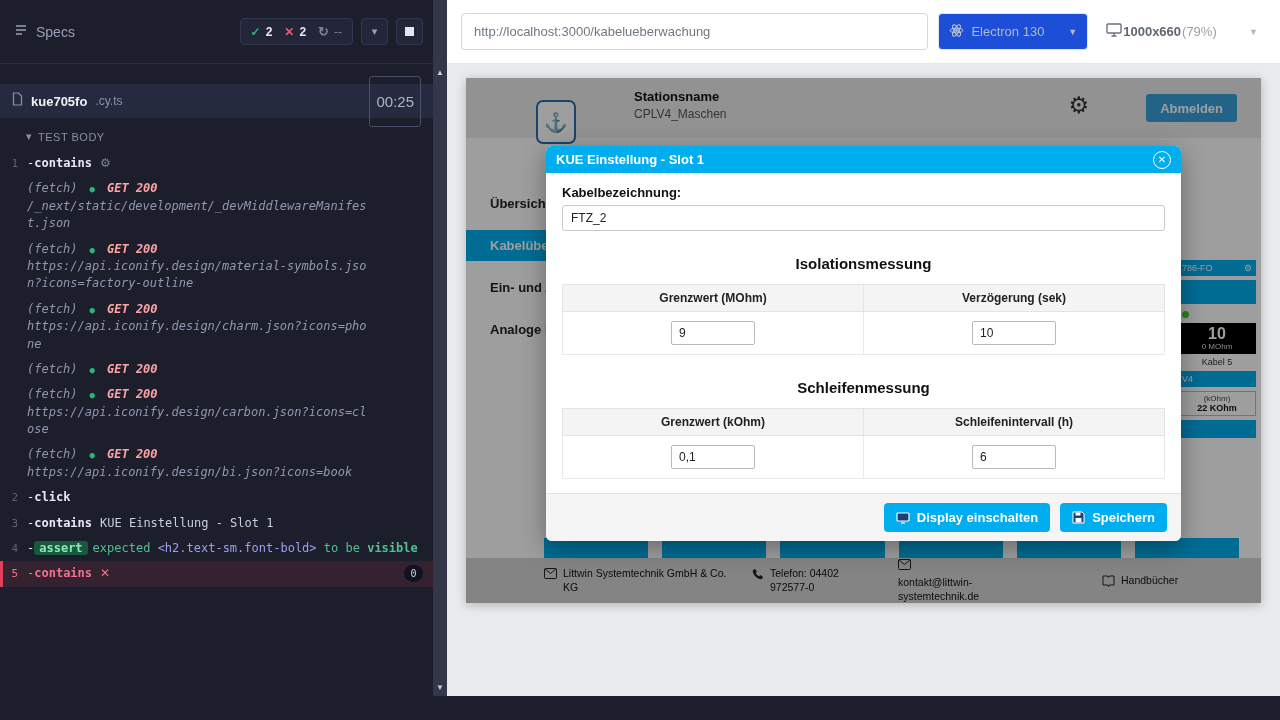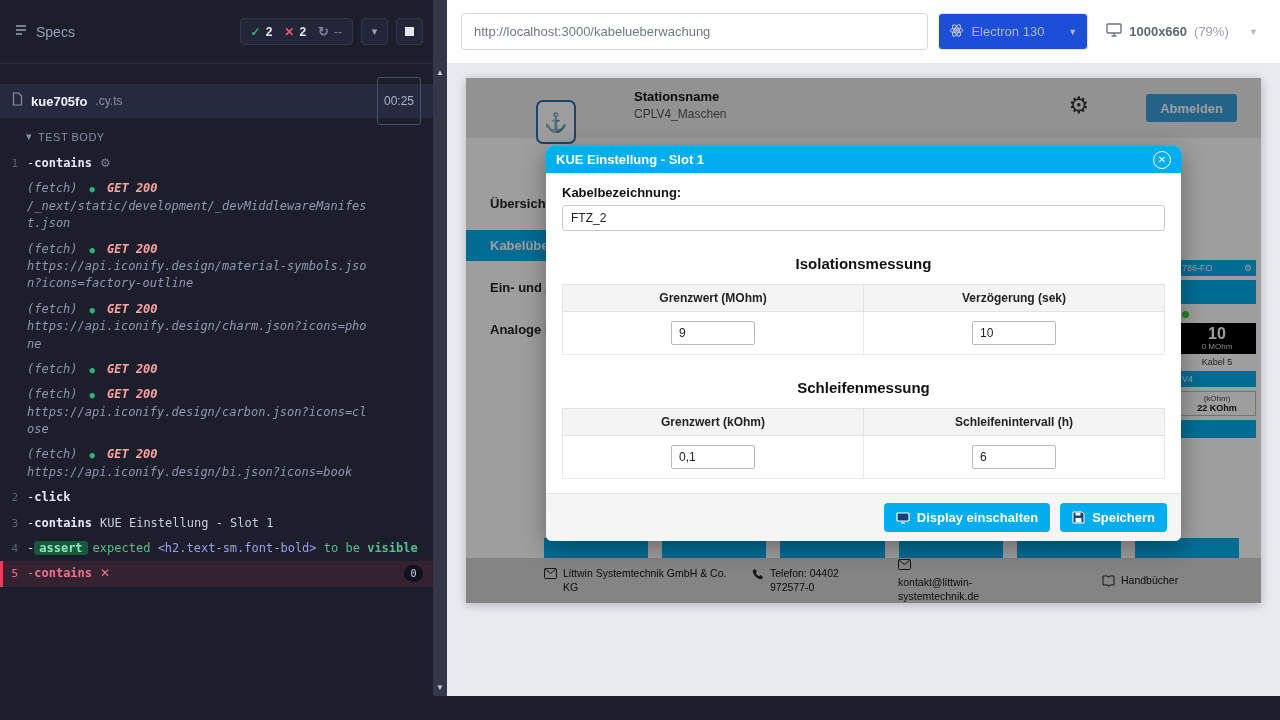--- a/index.html
+++ b/index.html
@@ -18,21 +18,21 @@
   .stat .fail { color:#e45b78; font-size:12px; }
   .stat .pend { color:#7d829c; font-size:13px; }
   .stat .dim  { color:#7d829c; font-weight:normal; }
   .icon-btn { width:27px; height:27px; margin-left:8px; border:1px solid #33374e; background:#232638; border-radius:4px;
               color:#9ba0b8; display:flex; align-items:center; justify-content:center; font-size:11px; cursor:pointer; }
   .stop-glyph { display:inline-block; width:9px; height:9px; background:#e3e6f0; }
 
   .spec-row { height:34px; flex:none; margin-top:20px; background:#262a3f; display:flex; align-items:center; padding:0 12px; gap:8px; }
   .spec-name { color:#f0f2fa; font-weight:bold; font-size:13px; }
   .spec-ext { color:#8b90a8; font-size:12px; }
-  .spec-time { margin-left:auto; border:1px solid #4a4e66; color:#aeb3c9; border-radius:3px; font-size:12px; padding:16px 6px; }
+  .spec-time { margin-left:auto; border:1px solid #4a4e66; color:#aeb3c9; border-radius:3px; font-size:15px; padding:16px 6px; }
 
   .testbody-row { flex:none; display:flex; align-items:center; gap:6px; padding:12px 0 8px 26px;
                   color:#8b90a8; font-size:11px; letter-spacing:.5px; cursor:pointer; }
 
   .command-log { flex:1; overflow:hidden; font-family:"DejaVu Sans Mono", monospace; font-size:12px; }
   .cmd-row { display:flex; align-items:flex-start; padding:4px 10px 4px 0; line-height:1.45; border-left:3px solid transparent; cursor:pointer; }
   .cmd-num { width:24px; flex:none; text-align:right; padding-right:9px; color:#5d6178; font-size:11px; padding-top:1px; }
   .cmd-body { flex:1; min-width:0; }
   .dash { color:#e6e9f5; }
   .cmd-name { color:#e6e9f5; font-weight:bold; }
@@ -58,21 +58,21 @@
   .runner-scroll .up { top:68px; } .runner-scroll .down { bottom:4px; }
 
   
   .stage { flex:1; display:flex; flex-direction:column; min-width:0; }
   .topbar { height:64px; flex:none; background:#fff; border-bottom:1px solid #e5e7ea; display:flex; align-items:center; padding:0 14px; gap:10px; }
   .url-input { width:468px; height:37px; border:1px solid #d5d7dc; border-radius:4px; padding:7px 12px; font-size:13px; color:#707884;
                font-family:"Liberation Sans", sans-serif; outline:none; }
   .browser-select { width:150px; height:37px; border:1px solid #e4e6ea; border-radius:4px; background:#1d4ed8; display:flex; align-items:center;
                     gap:7px; padding:0 10px; color:#b3b8c2; font-size:13px; cursor:pointer; }
   .browser-select .chev, .viewport-ctrl .chev { margin-left:auto; font-size:9px; color:#b3b8c2; }
-  .viewport-ctrl { width:168px; height:37px; display:flex; align-items:center; gap:7px; padding:0 8px; cursor:pointer; }
+  .viewport-ctrl { width:168px; height:37px; display:flex; align-items:center; gap:1px; padding:0 8px; cursor:pointer; }
   .vp-size { color:#5f6670; font-size:13px; font-weight:bold; }
   .vp-zoom { color:#9aa1ab; font-size:13px; }
 
   .canvas { flex:1; position:relative; background:#e9ebef; overflow:hidden; }
   .aut { position:absolute; left:19px; top:14px; width:795px; height:525px; background:#fff; box-shadow:0 2px 10px rgba(0,0,0,0.25); }
 
   
   .app-header { position:absolute; left:0; top:0; right:0; height:60px; background:#ececec; }
   .logo-box { position:absolute; left:70px; top:22px; width:40px; height:44px; background:#fff; border:2px solid #2b6cb0; border-radius:7px;
               display:flex; align-items:center; justify-content:center; color:#2b6cb0; font-size:19px; }

